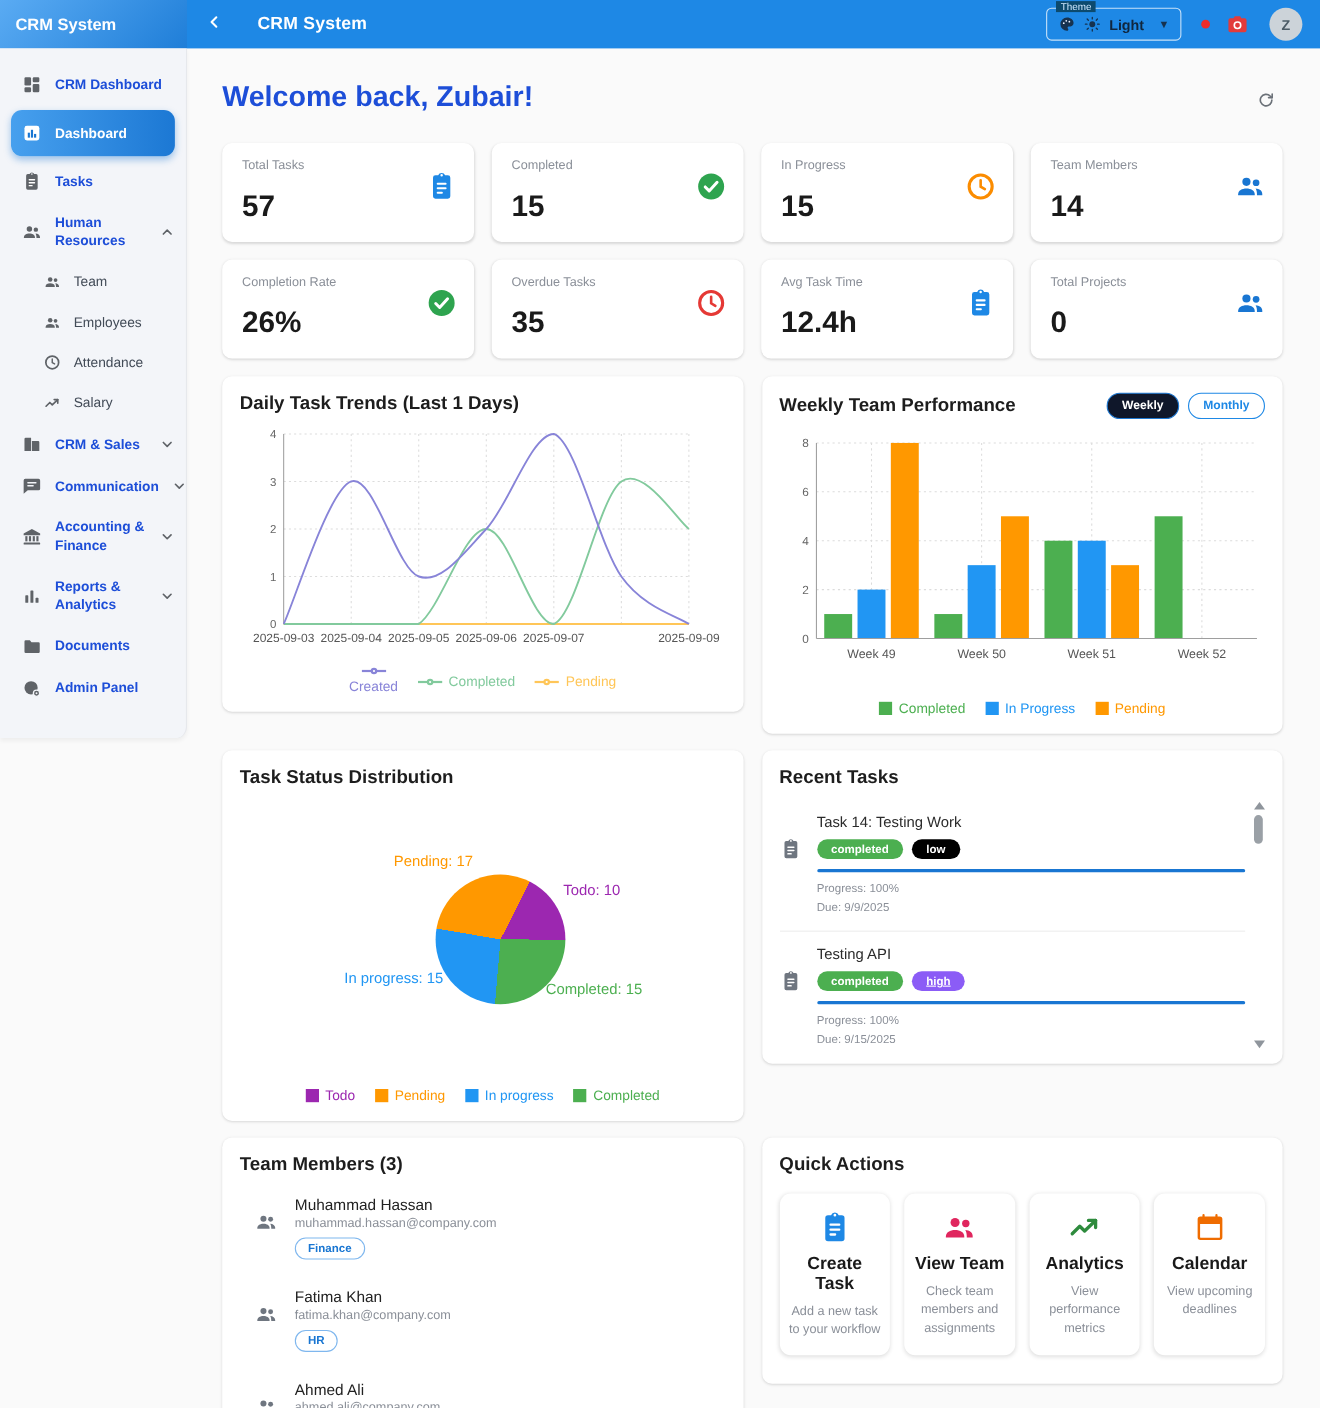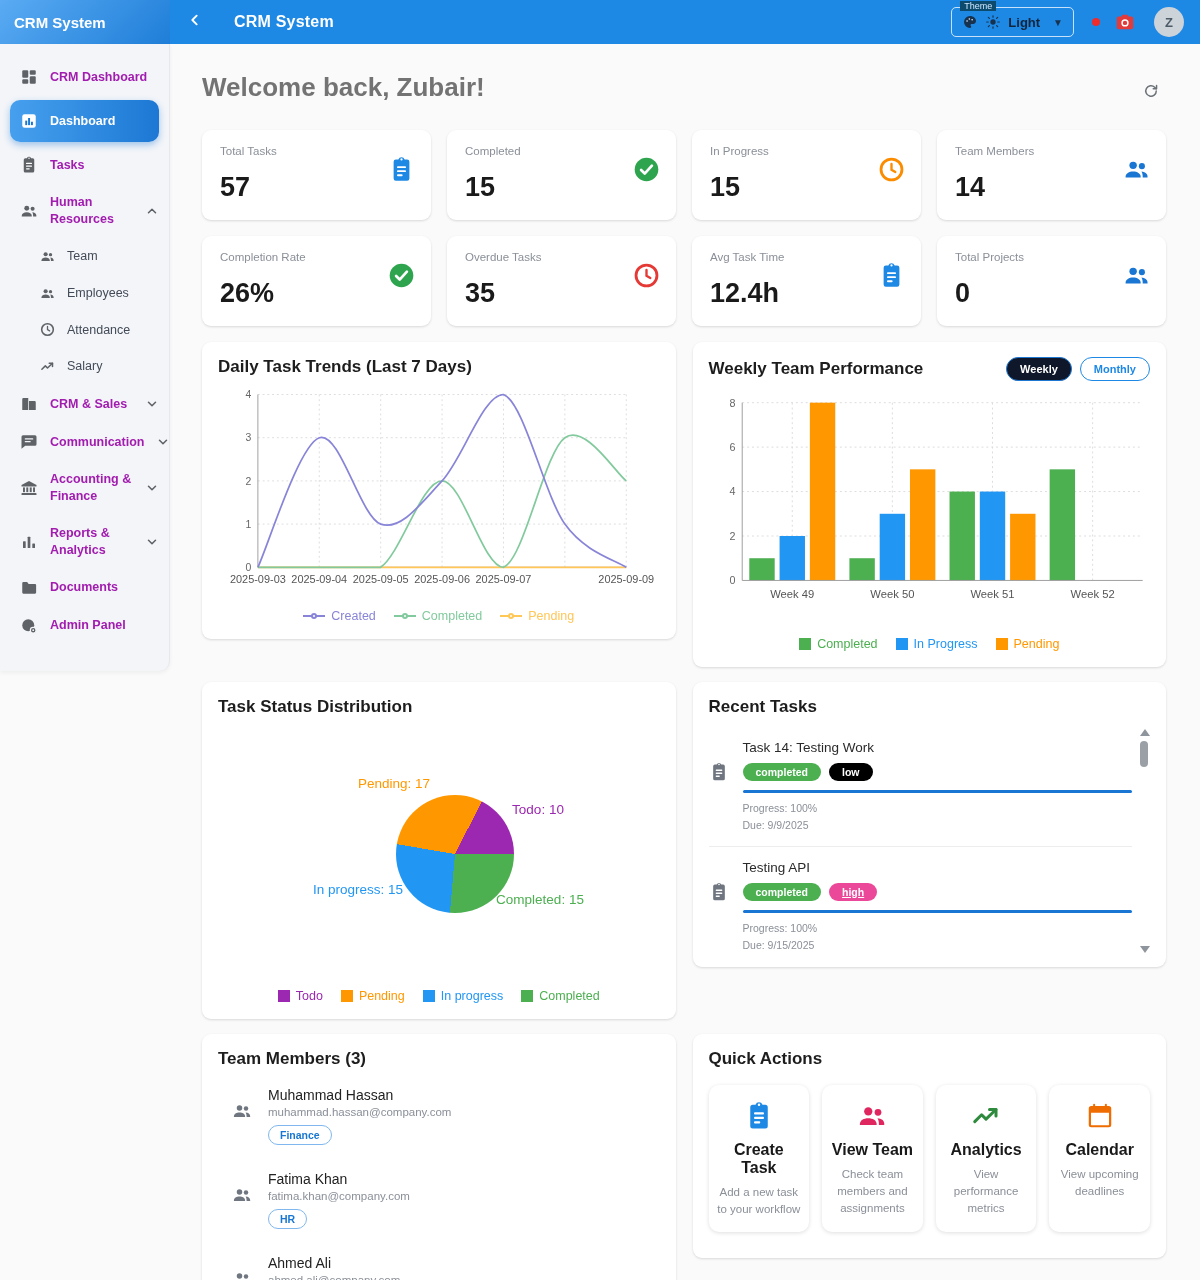--- a/index.html
+++ b/index.html
@@ -26,35 +26,35 @@
   .notif-dot { width:8px; height:8px; border-radius:50%; background:#ef2b2b; margin:0 14px 0 18px; }
   .camera-btn svg { width:22px; height:22px; color:#e23b3b; display:block; }
   .avatar { width:30px; height:30px; border-radius:50%; background:#ccd3d9; color:#4c5b66;
             display:flex; align-items:center; justify-content:center; font-size:13px; font-weight:bold; margin-left:18px; cursor:pointer; }
 
   
   .body-row { display:flex; align-items:flex-start; flex:1; }
   .sidebar { width:170px; background:#f3f5f9; border-right:1px solid #e6e8ec; border-radius:0 0 10px 0;
              box-shadow:0 2px 4px rgba(0,0,0,.05); padding:14px 0 26px; }
   .side-item { display:flex; align-items:center; gap:12px; padding:10px 10px 10px 20px; cursor:pointer;
-               color:#a21caf; font-size:12.5px; font-weight:bold; }
+               color:#1d4ed8; font-size:12.5px; font-weight:bold; }
   .side-item .s-icon { width:18px; height:18px; flex:0 0 18px; color:#5f6368; display:flex; }
   .side-item .s-icon svg { width:100%; height:100%; }
   .side-item .s-label { flex:1; line-height:1.35; }
   .side-item .s-chev { width:14px; height:14px; color:#5f6368; }
   .side-item .s-chev svg { width:14px; height:14px; }
   .side-item.active { background:linear-gradient(90deg,#47a0ee,#1c78d4); color:#fff; border-radius:10px;
                margin:4px 10px; padding:12px 10px; box-shadow:0 3px 7px rgba(30,120,210,.4); }
   .side-item.active .s-icon { color:#fff; }
   .side-item.sub { padding-left:40px; font-weight:normal; color:#424b57; }
   .side-item.sub .s-icon { width:15px; height:15px; flex-basis:15px; }
 
   .main { flex:1; padding:28px 34px 0 32px; }
   .welcome-row { display:flex; align-items:flex-start; justify-content:space-between; margin-bottom:24px; }
-  .welcome { font-size:26px; font-weight:bold; color:#737373; }
+  .welcome { font-size:26px; font-weight:bold; color:#1d4ed8; }
   .refresh-btn { width:30px; height:30px; display:flex; align-items:center; justify-content:center;
                  cursor:pointer; color:#6b7178; margin-top:4px; }
   .refresh-btn svg { width:18px; height:18px; }
 
   .stats-grid { display:grid; grid-template-columns:repeat(4,1fr); gap:16px; margin-bottom:16px; }
   .card { background:#fff; border-radius:9px; box-shadow:0 1px 3px rgba(0,0,0,.09),0 1px 2px rgba(0,0,0,.05); }
   .stat-card { position:relative; padding:15px 18px 17px; }
   .stat-label { font-size:11.5px; color:#8a8f98; }
   .stat-value { font-size:27px; font-weight:bold; color:#1a1a1a; margin-top:15px; }
   .stat-icon { position:absolute; right:16px; top:26px; width:27px; height:27px; }
@@ -414,21 +414,21 @@
                 <path d="M2.3 18.4c0-3 3.1-4.7 6.7-4.7s6.7 1.7 6.7 4.7v.8H2.3z"></path>
                 <circle cx="16.8" cy="9" r="2.7"></circle>
                 <path d="M16.4 13.7c3 .2 5.4 1.8 5.4 4.3v1.2h-4.3v-1c0-1.8-.4-3.3-1.1-4.5z"></path>
               </svg></span>
           </div>
         </div>
 
       <div class="two-col">
         <section class="card panel">
           <div class="panel-head">
-            <div class="panel-title">Daily Task Trends (Last 7 Days)</div>
+            <div class="panel-title">Daily Task Trends (Last 1 Days)</div>
           </div>
           <div id="line-chart">
               <svg viewBox="0 0 465 232" style="width:100%;display:block">
                 <text class="tick" x="35" y="196" text-anchor="end">0</text>
                 <line x1="42" y1="146.5" x2="430" y2="146.5" stroke="#dcdcdc" stroke-dasharray="2 3"></line>
                 <text class="tick" x="35" y="150.5" text-anchor="end">1</text>
                 <line x1="42" y1="101" x2="430" y2="101" stroke="#dcdcdc" stroke-dasharray="2 3"></line>
                 <text class="tick" x="35" y="105" text-anchor="end">2</text>
                 <line x1="42" y1="55.5" x2="430" y2="55.5" stroke="#dcdcdc" stroke-dasharray="2 3"></line>
                 <text class="tick" x="35" y="59.5" text-anchor="end">3</text>
@@ -447,21 +447,21 @@
                 <line x1="430" y1="10" x2="430" y2="192" stroke="#dcdcdc" stroke-dasharray="2 3"></line>
                 <text class="xtick" x="430" y="209" text-anchor="middle">2025-09-09</text>
                 <line x1="42" y1="10" x2="42" y2="192" stroke="#9e9e9e"></line>
                 <line x1="42" y1="192" x2="430" y2="192" stroke="#9e9e9e"></line>
                 <path d="M42,192C52.77777777777778,192 85.11111111111111,192 106.66666666666667,192C128.22222222222223,192 149.7777777777778,192 171.33333333333334,192C192.88888888888889,192 214.44444444444446,192 236,192C257.55555555555554,192 279.11111111111114,192 300.6666666666667,192C322.22222222222223,192 343.77777777777777,192 365.3333333333333,192C386.88888888888886,192 419.22222222222223,192 430,192" fill="none" stroke="#ffc658" stroke-width="1.8"></path>
                 <path d="M42,192C52.77777777777778,192 85.11111111111111,192 106.66666666666667,192C128.22222222222223,192 149.7777777777778,192 171.33333333333334,192C192.88888888888889,176.83333333333334 214.44444444444446,101 236,101C257.55555555555554,101 279.11111111111114,192 300.6666666666667,192C322.22222222222223,184.41666666666666 343.77777777777777,70.66666666666667 365.3333333333333,55.5C386.88888888888886,40.333333333333336 419.22222222222223,93.41666666666667 430,101" fill="none" stroke="#82ca9d" stroke-width="1.8"></path>
                 <path d="M42,192C52.77777777777778,169.25 85.11111111111111,63.083333333333336 106.66666666666667,55.5C128.22222222222223,47.916666666666664 149.7777777777778,138.91666666666666 171.33333333333334,146.5C192.88888888888889,154.08333333333334 214.44444444444446,123.75 236,101C257.55555555555554,78.25 279.11111111111114,10 300.6666666666667,10C322.22222222222223,17.583333333333332 343.77777777777777,116.16666666666667 365.3333333333333,146.5C386.88888888888886,176.83333333333334 419.22222222222223,184.41666666666666 430,192" fill="none" stroke="#8884d8" stroke-width="1.8"></path>
               </svg>
             </div>
           <div id="line-legend" class="chart-legend">
-              <span class="cl-item" style="color: rgb(136, 132, 216);">
+              <span class="cl-item" style="color: rgb(136, 132, 216); flex-direction: column;">
                 <span class="cl-line" style="background: rgb(136, 132, 216);">
                   <i></i>
                 </span>
                 <span>Created</span>
               </span>
               <span class="cl-item" style="color: rgb(130, 202, 157);">
                 <span class="cl-line" style="background: rgb(130, 202, 157);">
                   <i></i>
                 </span>
                 <span>Completed</span>
@@ -592,21 +592,21 @@
                 <span class="task-icon"><svg viewBox="0 0 24 24">
                     <path fill="currentColor" d="M17 3h-2.2a3 3 0 0 0-5.6 0H7a2 2 0 0 0-2 2v15a2 2 0 0 0 2 2h10a2 2 0 0 0 2-2V5a2 2 0 0 0-2-2zm-5-1a1 1 0 1 1 0 2 1 1 0 0 1 0-2z"></path>
                     <rect x="8" y="9" width="8" height="1.7" rx=".8" fill="#fff"></rect>
                     <rect x="8" y="12.6" width="8" height="1.7" rx=".8" fill="#fff"></rect>
                     <rect x="8" y="16.2" width="5" height="1.7" rx=".8" fill="#fff"></rect>
                   </svg></span>
                 <div class="task-body">
                   <div class="task-title">Testing API</div>
                   <div class="badge-row">
                     <span class="badge" style="background: rgb(76, 175, 80);">completed</span>
-                    <span class="badge" style="background: #ec4899; text-decoration: underline;">high</span>
+                    <span class="badge" style="background: #8b5cf6; text-decoration: underline;">high</span>
                   </div>
                   <div class="task-progress" style="width: 100%;"></div>
                   <div class="task-meta">Progress: 100%<br>Due: 9/15/2025</div>
                 </div>
               </div>
             </div>
         </section>
       </div>
 
       <div class="two-col">

